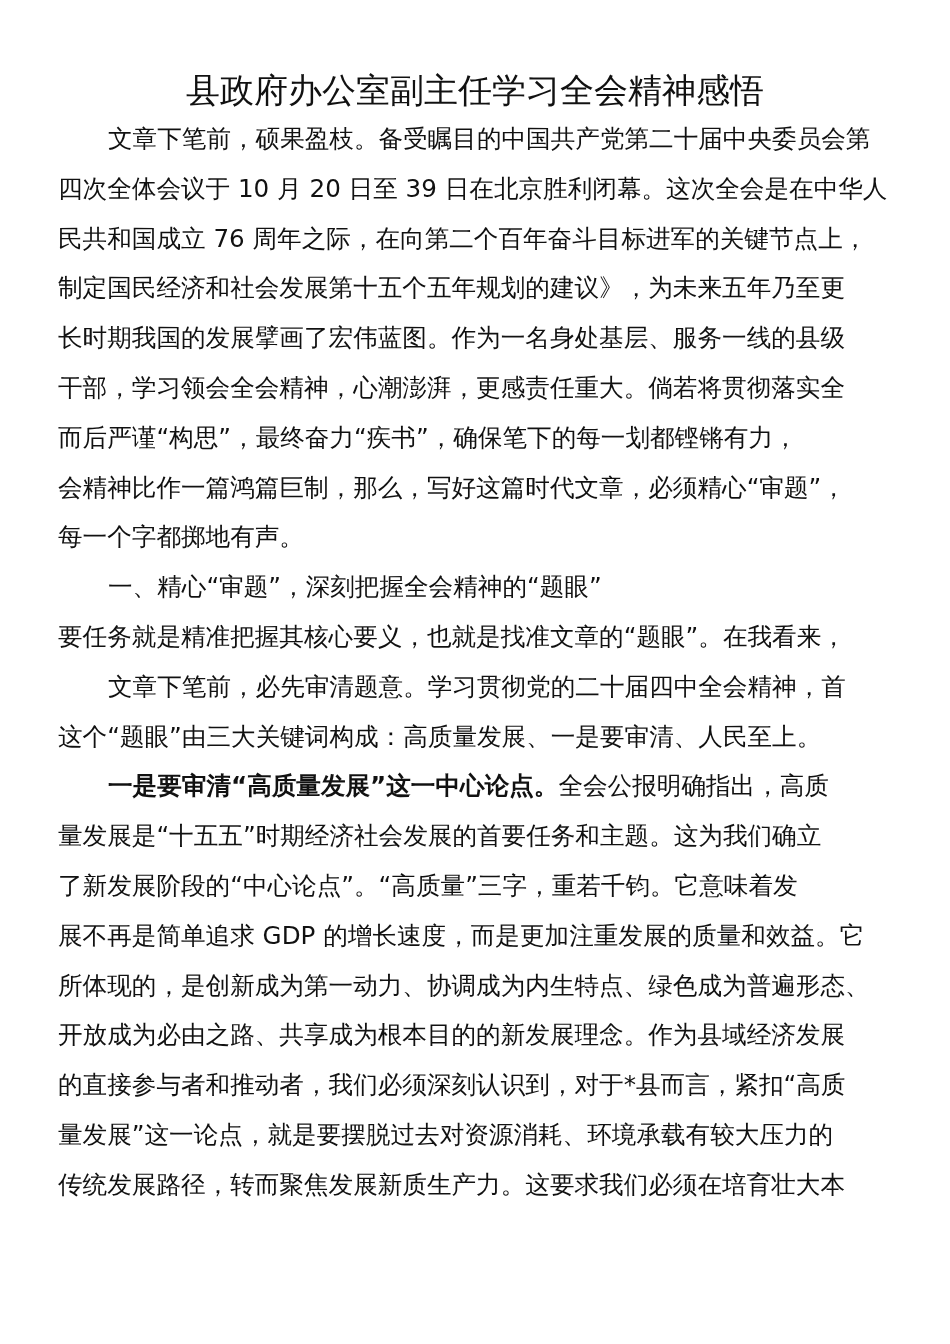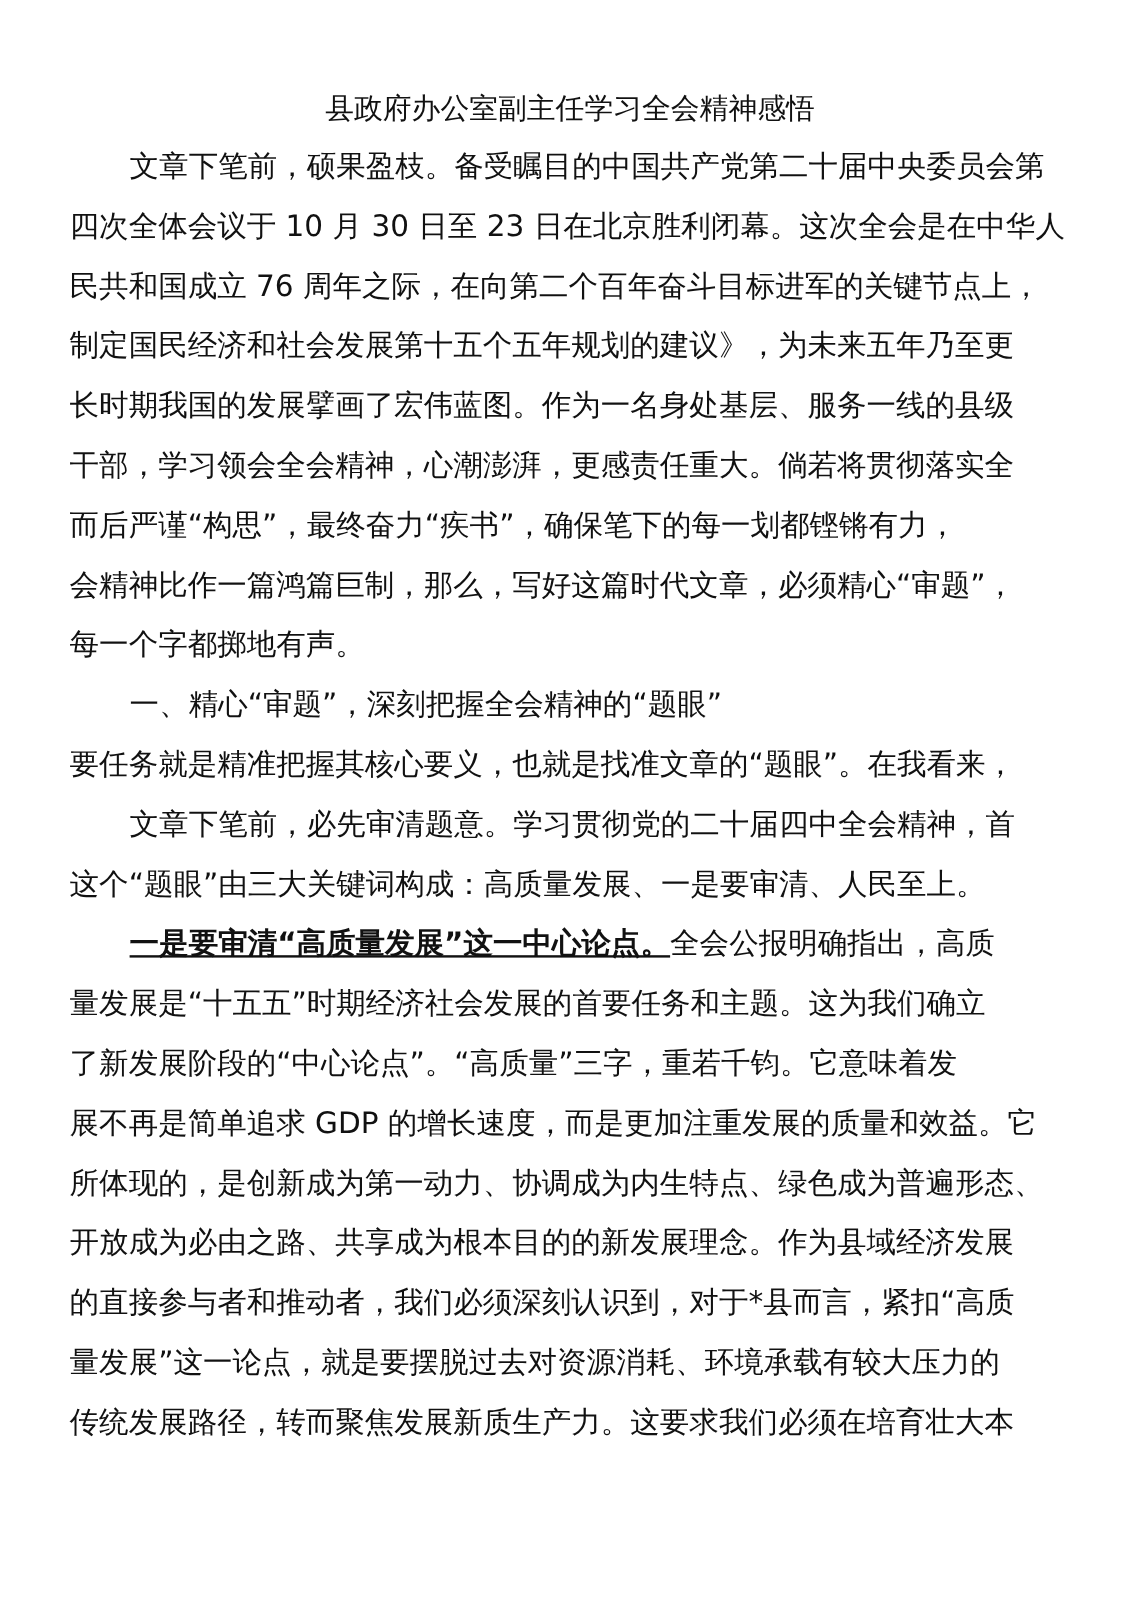--- a/index.html
+++ b/index.html
@@ -1,38 +1,38 @@
 <!DOCTYPE html>
 <html><head>
 <meta charset="utf-8">
 <style>
   html, body { margin: 0; padding: 0; background: #ffffff; }
   body { width: 950px; height: 1344px; overflow: hidden; position: relative;
          font-family: "DejaVu Sans", "Liberation Sans", sans-serif; color: #111; }
   .page { position: absolute; left: 0; top: 0; width: 950px; height: 1344px; background: #fff; }
   .title { position: absolute; top: 66px; left: 0; width: 950px; text-align: center;
-           font-size: 24px; line-height: 48px; letter-spacing: 0px; color: #111; }
+           font-size: 34px; line-height: 48px; letter-spacing: 0px; color: #111; }
   .body { position: absolute; top: 114px; left: 58px; width: 842px;
           font-size: 24.6px; line-height: 49.8px; text-align: justify; }
   .line { display: block; white-space: nowrap; height: 49.8px; }
   .line.indent { padding-left: 50px; }
   .heading { margin: 0; padding-left: 50px; white-space: nowrap; height: 49.8px; }
-  b { font-weight: bold; text-decoration: underline; }
+  b { font-weight: bold; }
 </style>
 </head>
 <body>
 
 <div class="page">
   <div class="title">县政府办公室副主任学习全会精神感悟</div>
 
   <div class="body">
 
     <div class="p-block">
       <span class="line indent">文章下笔前，硕果盈枝。备受瞩目的中国共产党第二十届中央委员会第</span>
-      <span class="line">四次全体会议于 10 月 30 日至 23 日在北京胜利闭幕。这次全会是在中华人</span>
+      <span class="line">四次全体会议于 10 月 20 日至 39 日在北京胜利闭幕。这次全会是在中华人</span>
       <span class="line">民共和国成立 76 周年之际，在向第二个百年奋斗目标进军的关键节点上，</span>
       <span class="line">制定国民经济和社会发展第十五个五年规划的建议》，为未来五年乃至更</span>
       <span class="line">长时期我国的发展擘画了宏伟蓝图。作为一名身处基层、服务一线的县级</span>
       <span class="line">干部，学习领会全会精神，心潮澎湃，更感责任重大。倘若将贯彻落实全</span>
       <span class="line">而后严谨“构思”，最终奋力“疾书”，确保笔下的每一划都铿锵有力，</span>
       <span class="line">会精神比作一篇鸿篇巨制，那么，写好这篇时代文章，必须精心“审题”，</span>
       <span class="line">每一个字都掷地有声。</span>
     </div>
 
     <div class="heading">一、精心“审题”，深刻把握全会精神的“题眼”</div>

